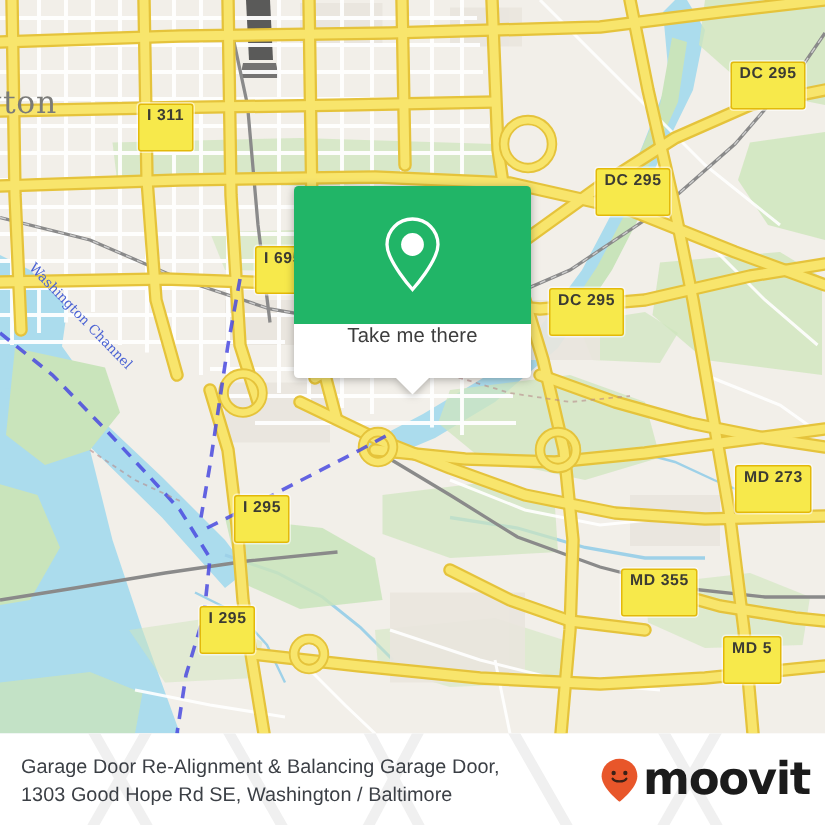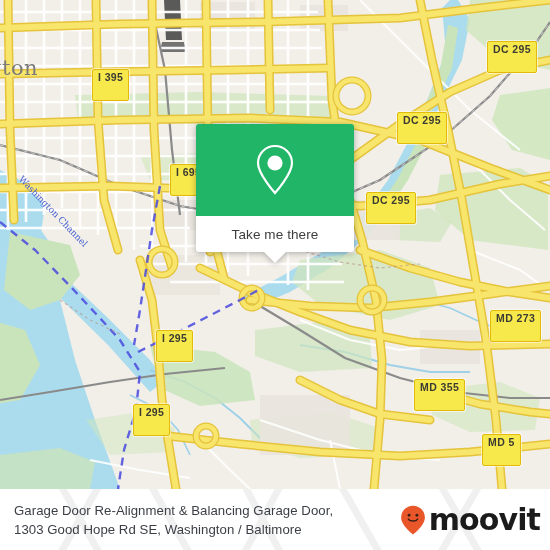--- a/index.html
+++ b/index.html
@@ -69,21 +69,21 @@
   }
   .popup-top{
     height:92px;
     background:#21b567;
     border-radius:3px 3px 0 0;
     display:flex;align-items:center;justify-content:center;
   }
   .popup-bottom{
     height:36px;background:#ffffff;
     border-radius:0 0 3px 3px;
-    display:flex;align-items:center;justify-content:center;
+    display:flex;justify-content:center;
     position:relative;
   }
   .popup-label{
     color:#3d3d3d;font-size:13.5px;letter-spacing:.1px;
   }
   .popup-tail{
     position:absolute;left:50%;bottom:-11px;margin-left:-11px;
     width:0;height:0;
     border-left:11px solid transparent;
     border-right:11px solid transparent;
@@ -303,30 +303,30 @@
           <path d="M300,250 L340,262 L380,268 L420,264"></path>
           <path d="M60,300 L90,320 L120,334"></path>
         </g>
       </g>
     </svg>
 
     <div class="city-label" style="left:-12px;top:56px;">gton</div>
 
     <div class="water-label" style="left:24px;top:174px;transform:rotate(46deg);">Washington Channel</div>
 
-    <div class="shield" style="left:92px;top:69px;">I 395</div>
+    <div class="shield" style="left:92px;top:69px;">I 311</div>
     <div class="shield" style="left:487px;top:41px;">DC 295</div>
     <div class="shield" style="left:397px;top:112px;">DC 295</div>
     <div class="shield" style="left:366px;top:192px;">DC 295</div>
     <div class="shield" style="left:170px;top:164px;">I 695</div>
     <div class="shield" style="left:490px;top:310px;">MD 273</div>
     <div class="shield" style="left:156px;top:330px;">I 295</div>
     <div class="shield" style="left:414px;top:379px;">MD 355</div>
     <div class="shield" style="left:133px;top:404px;">I 295</div>
-    <div class="shield" style="left:482px;top:434px;">MD 5</div>
+    <div class="shield" style="left:482px;top:424px;">MD 5</div>
 
     <div class="popup">
       <div class="popup-top">
         <svg width="46" height="54" viewBox="0 0 46 54">
           <path d="M23 3 C13.6 3 6 10.6 6 20 C6 31 23 50 23 50 C23 50 40 31 40 20 C40 10.6 32.4 3 23 3 Z" fill="none" stroke="#ffffff" stroke-width="2.2"></path>
           <circle cx="23" cy="20" r="7.6" fill="#ffffff"></circle>
         </svg>
       </div>
       <div class="popup-bottom">
         <span class="popup-label">Take me there</span>

